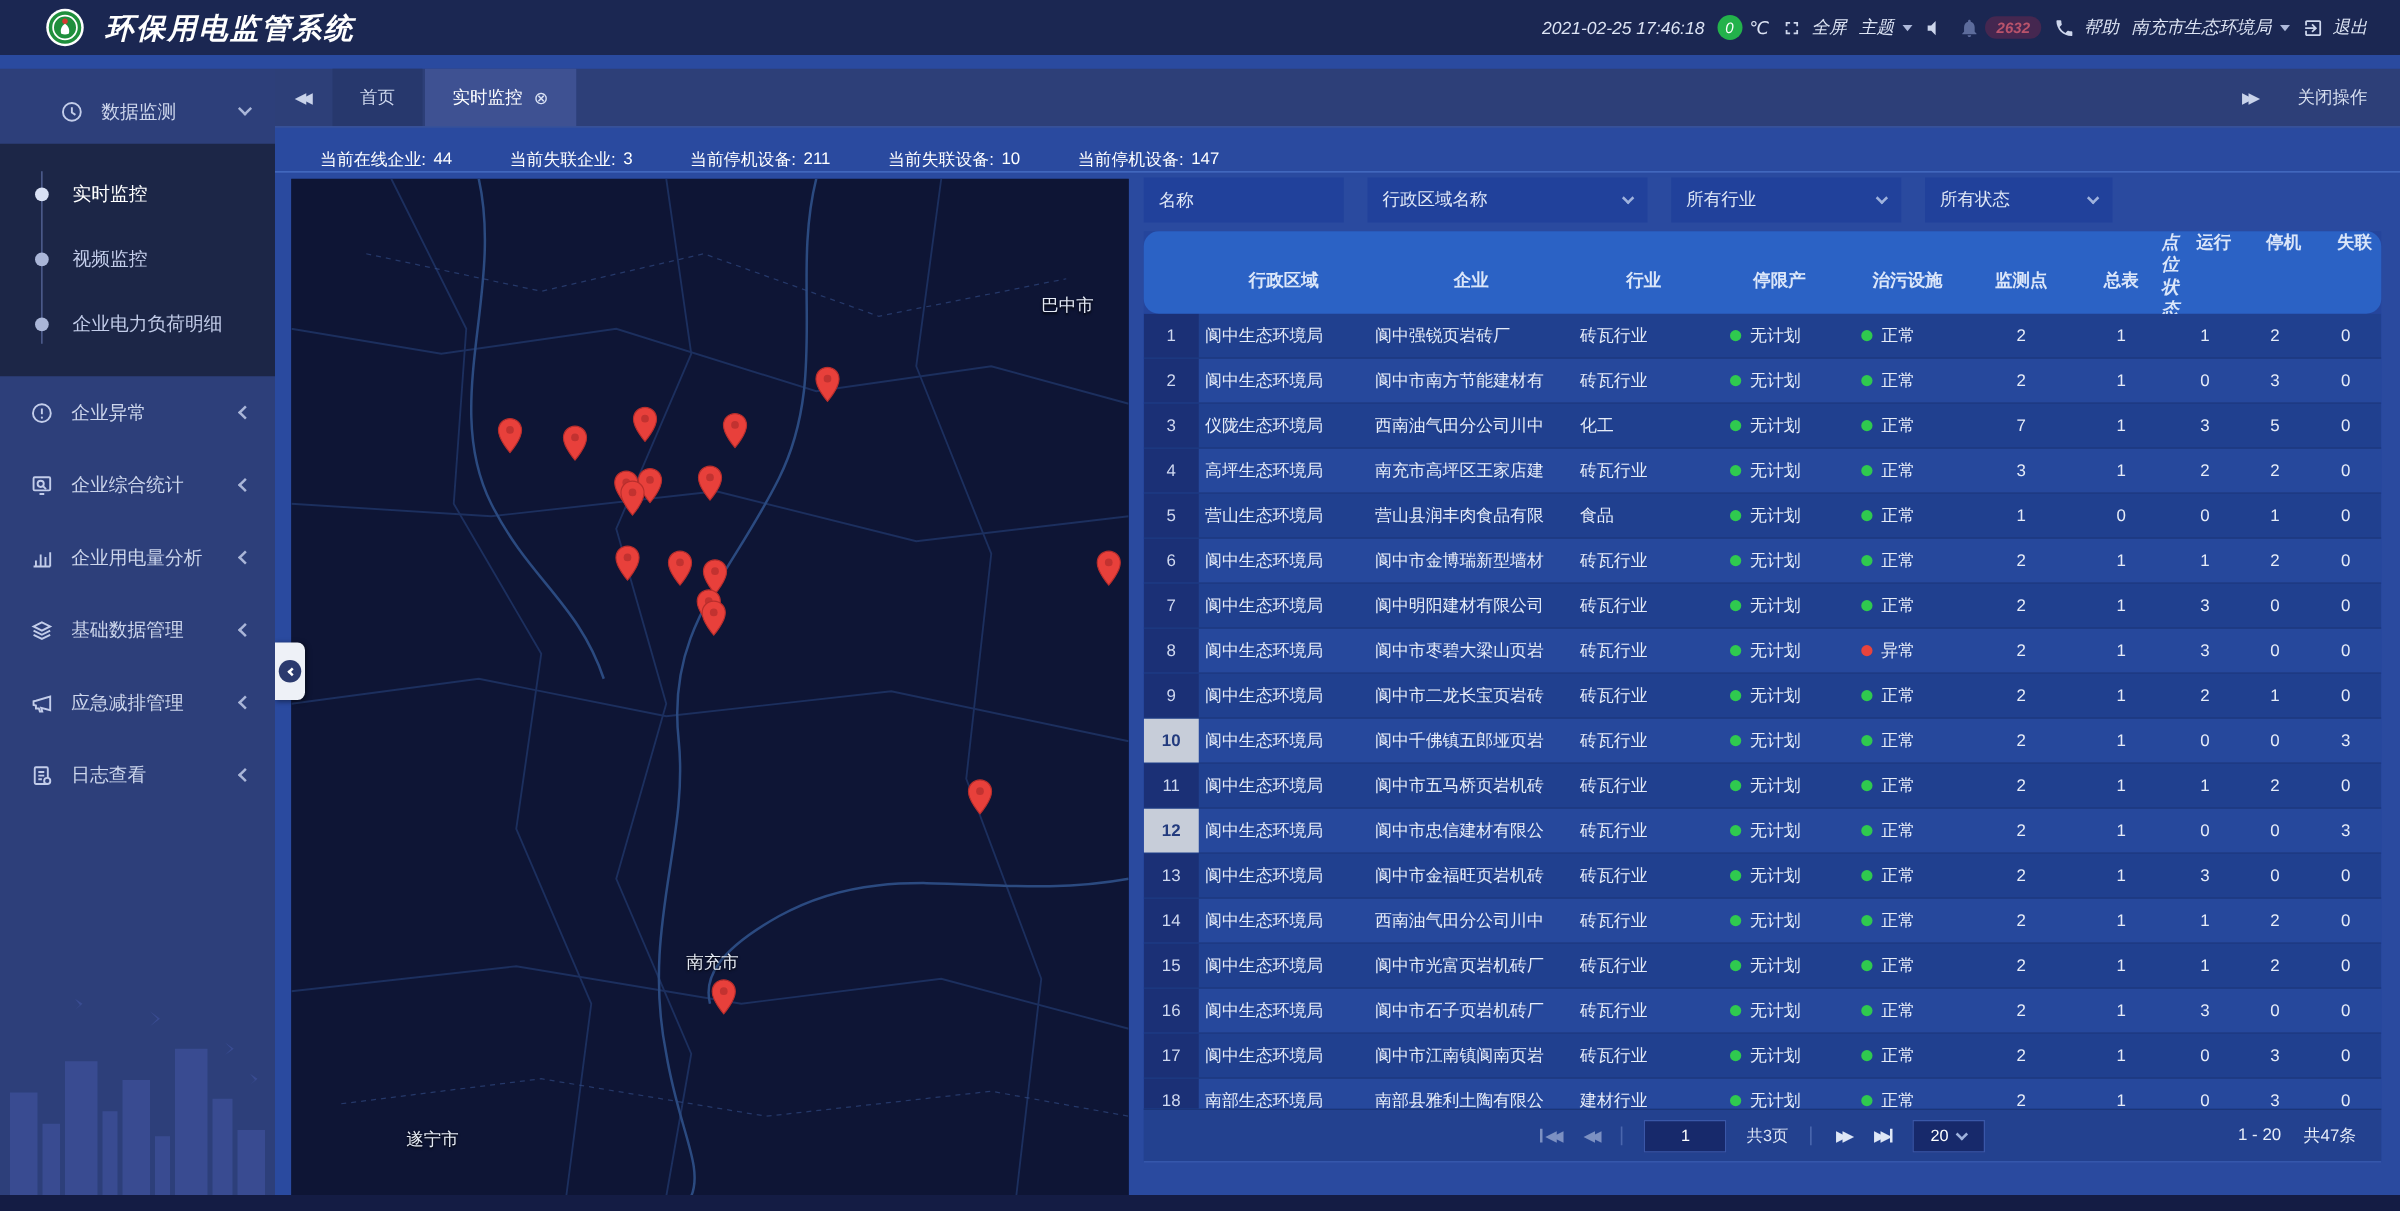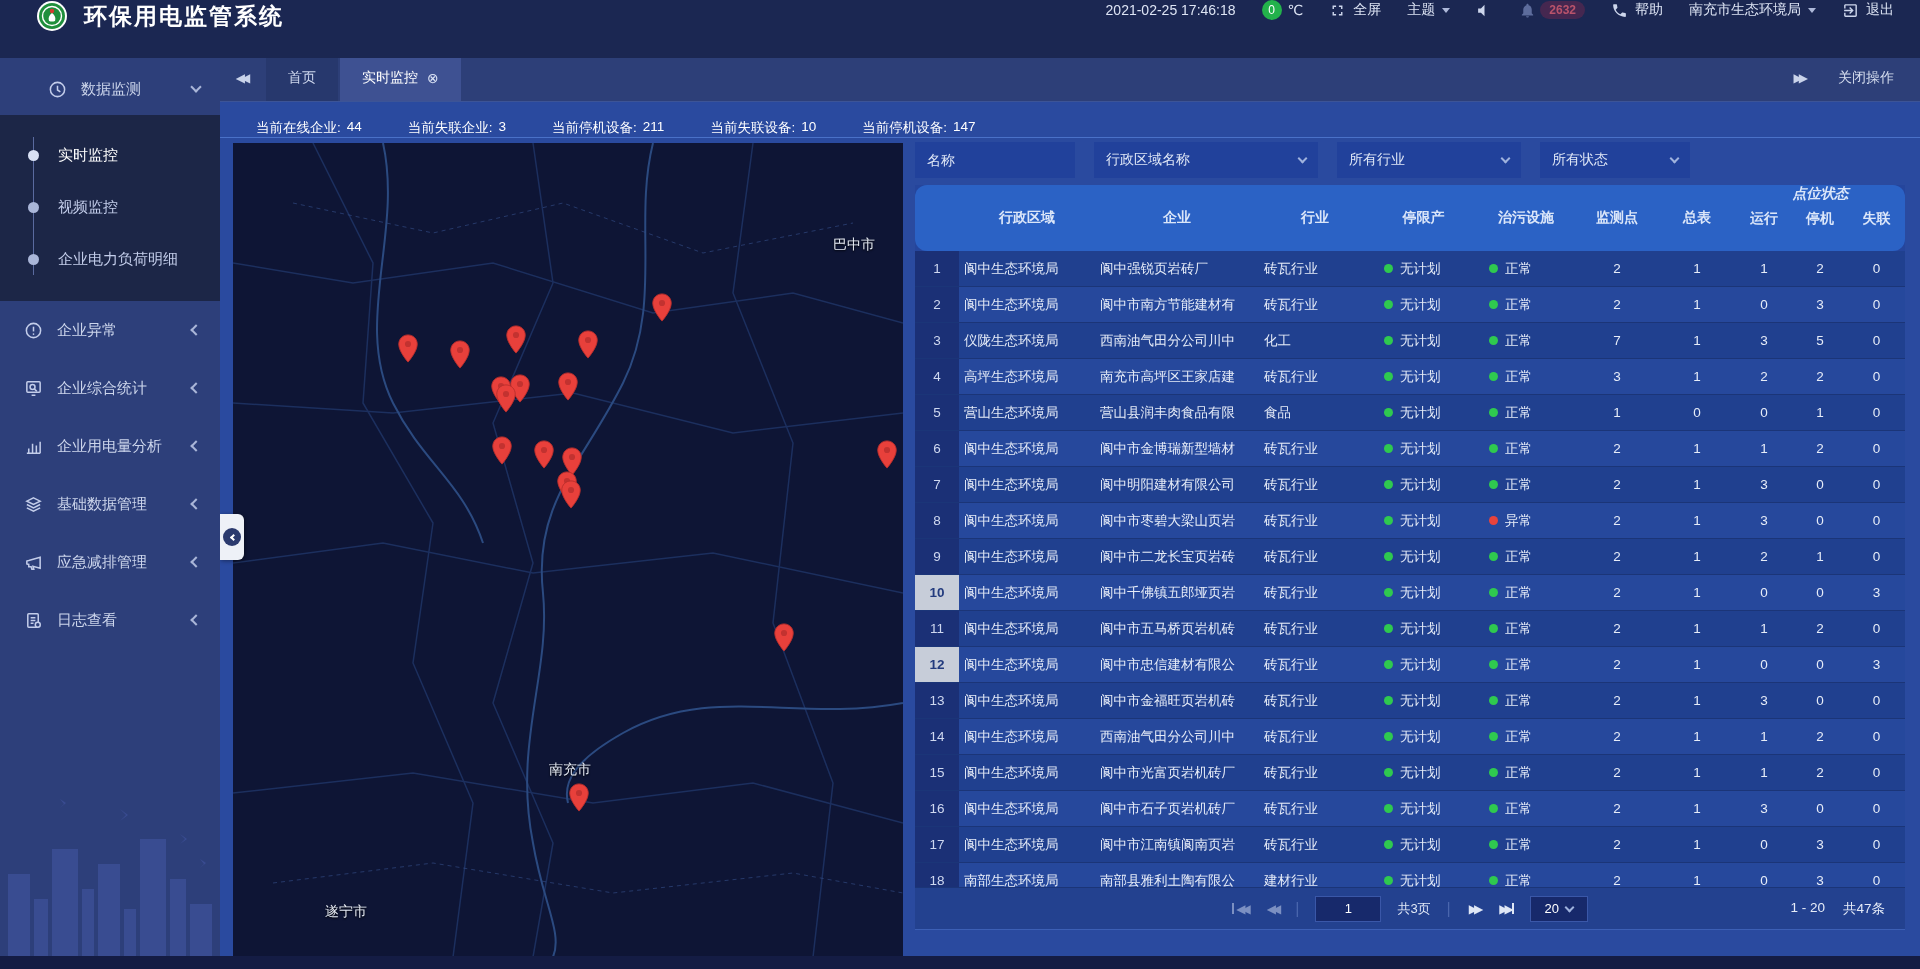--- a/index.html
+++ b/index.html
@@ -1,25 +1,25 @@
 <!DOCTYPE html>
 <html lang="zh"><head>
 <meta charset="utf-8">
 <style>
   * { margin:0; padding:0; box-sizing:border-box; }
   html,body { width:1920px; height:969px; overflow:hidden; }
   body { font-family:"Liberation Sans","DejaVu Sans",sans-serif; background:#2a4a9f; color:#e6ecf8; font-size:13px; }
   .app { position:absolute; inset:0; width:1920px; height:969px; }
 
   
-  .top-header { position:absolute; top:0; left:0; width:100%; height:58px; background:#1b2752; display:flex; align-items:flex-start; justify-content:space-between; z-index:30; }
+  .top-header { position:absolute; top:0; left:0; width:100%; height:44px; background:#1b2752; display:flex; align-items:center; justify-content:space-between; z-index:30;font-style:italic; }
   .brand { display:flex; align-items:center; padding-left:36px; gap:16px; }
   .brand h1 { font-size:23px; font-weight:bold; color:#ffffff; letter-spacing:2px; }
   .logo { width:32px; height:32px; display:inline-flex; }
-  .header-right { display:flex; align-items:center; gap:26px; padding-right:26px; color:#dde4f4; font-size:14px; }
+  .header-right { display:flex; align-items:center; gap:10px; padding-right:26px; color:#dde4f4; font-size:14px; }
   .hbtn { display:inline-flex; align-items:center; gap:7px; cursor:pointer; color:#dde4f4; }
   .temp { display:inline-flex; align-items:center; gap:6px; }
   .temp-badge { width:20px; height:20px; border-radius:50%; background:#23b24b; color:#fff; font-size:12px; display:inline-flex; align-items:center; justify-content:center; }
   .caret { width:6px; height:6px; border-left:4px solid transparent; border-right:4px solid transparent; border-top:5px solid #aeb9da; display:inline-block; margin-top:2px; }
   .bell-wrap { display:inline-flex; align-items:center; gap:4px; cursor:pointer; }
   .bell-badge { background:#452750; color:#b9536b; font-size:12px; font-weight:bold; border-radius:9px; padding:2px 9px; }
   .hicon { width:17px; height:17px; fill:#cdd6ec; }
   .hicon.dim { fill:#5d6c9c; }
 
   
@@ -71,21 +71,21 @@
   .f-input input::placeholder { color:#dfe7f6; opacity:1; }
   .f-select { justify-content:space-between; cursor:pointer; }
   .f-region { width:224px; } .f-industry { width:184px;text-align:center; } .f-status { width:150px; }
   .f-chev { width:7px; height:7px; border-left:2px solid #9fb2dd; border-bottom:2px solid #9fb2dd; transform:rotate(-45deg); margin-top:-3px; }
 
   
   .table-panel { position:absolute; left:695px; top:46px; width:990px; height:745px; display:flex; flex-direction:column; background:#25459c; }
   .grid-cols { display:grid; grid-template-columns:44px 136px 164px 112px 105px 100px 82px 78px 56px 56px 57px; }
   .thead { height:66px; background:#2b62c5; color:#dbe6f9; font-size:14px; font-weight:bold; flex:0 0 66px;border-radius:12px; }
   .thead .hcell { display:flex; align-items:center; justify-content:center; }
-  .hgroup { grid-column:9 / 12; display:flex; flex-direction:column; }
+  .hgroup { grid-column:9 / 12; display:flex; flex-direction:row; justify-content:center; }
   .hgroup-title { text-align:center; font-style:italic; padding-bottom:7px; }
   .hsubs { display:grid; grid-template-columns:56px 56px 57px; }
   .hsubs span { text-align:center; }
   .tbody { flex:1 1 auto; overflow:hidden; }
   .trow { height:36px; border-bottom:1px solid #1b3578; color:#e6ecf8; font-size:13.5px; cursor:pointer; }
   .trow:nth-child(odd) { background:#20408f; }
   .trow:nth-child(even) { background:#26489c; }
   .c { display:flex; align-items:center; overflow:hidden; white-space:nowrap; }
   .c.num { justify-content:center; background:#1b3076; color:#cfd8f0; }
   .c.num.hl { background:#c7cdd9; color:#233b7e; font-weight:bold; }

